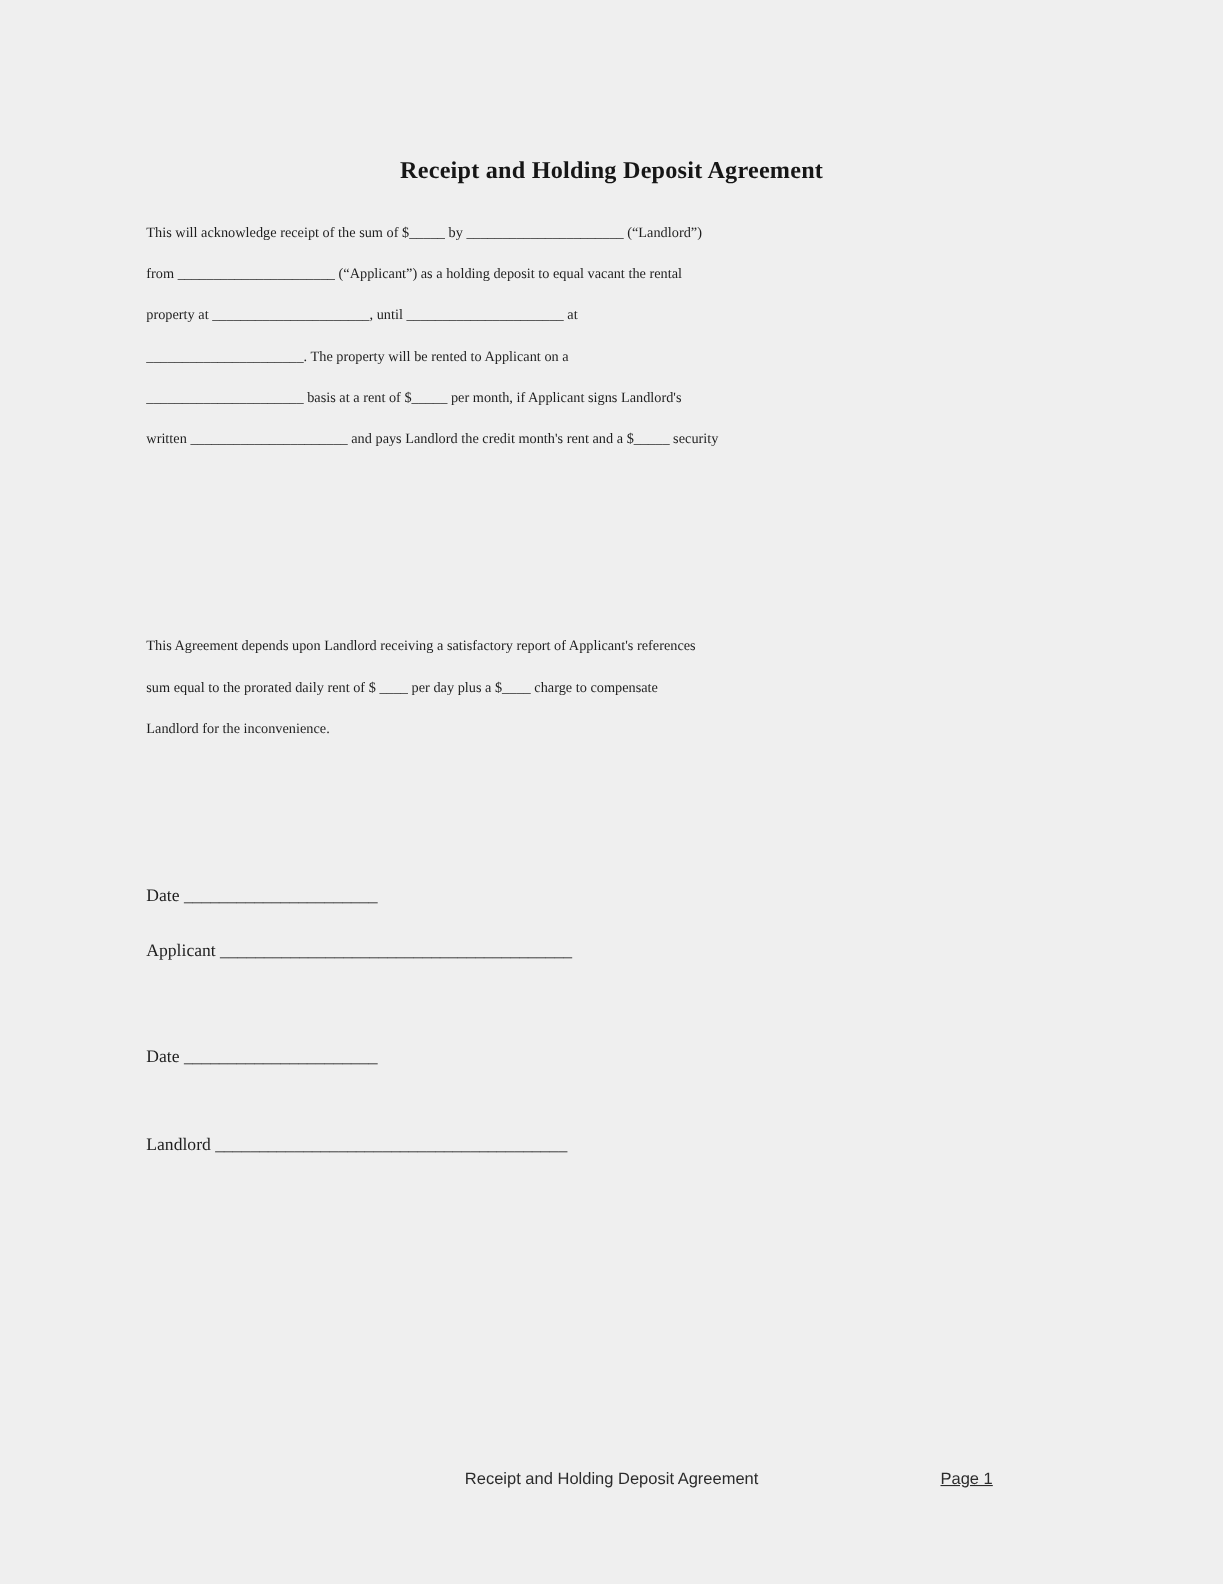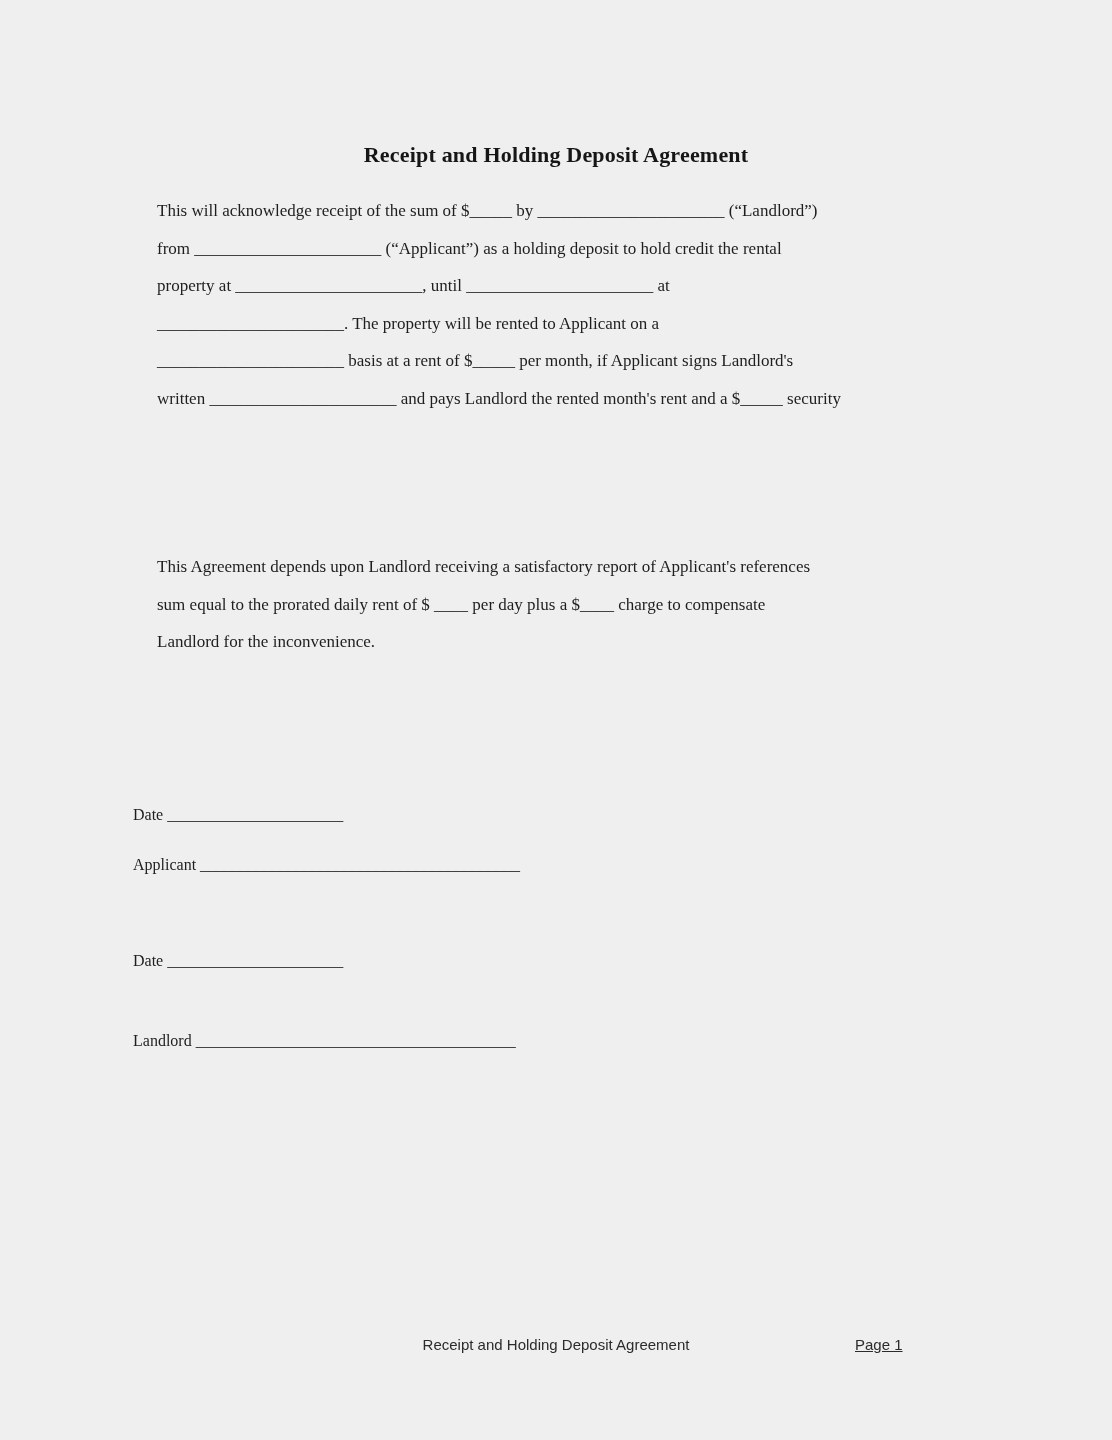--- a/index.html
+++ b/index.html
@@ -27,30 +27,29 @@
     text-align: center;
     font-size: 22px;
     font-weight: bold;
     letter-spacing: 0.2px;
     color: #161616;
   }
   .para {
     position: absolute;
     left: 133px;
     width: 860px;
-    font-size: 17px;
+    font-size: 13px;
     line-height: 37.5px;
     letter-spacing: 0px;
-    margin-left: 24px;
   }
   .para .line {
     white-space: nowrap;
   }
   .para-1 { top: 192px; }
-  .para-2 { top: 548px; }
+  .para-2 { top: 568px; }
   .sig-line {
     position: absolute;
     left: 133px;
     font-size: 16px;
     white-space: nowrap;
   }
   .sig-date-1     { top: 806px; }
   .sig-party-1    { top: 856px; }
   .sig-date-2     { top: 952px; }
   .sig-party-2    { top: 1032px; }
@@ -78,25 +77,25 @@
 </style>
 </head>
 <body>
 
 <div class="page">
 
   <div class="doc-title">Receipt and Holding Deposit Agreement</div>
 
   <div class="para para-1">
     <div class="line">This will acknowledge receipt of the sum of $_____ by ______________________ (“Landlord”)</div>
-    <div class="line">from ______________________ (“Applicant”) as a holding deposit to hold credit the rental</div>
+    <div class="line">from ______________________ (“Applicant”) as a holding deposit to equal vacant the rental</div>
     <div class="line">property at ______________________, until ______________________ at</div>
     <div class="line">______________________. The property will be rented to Applicant on a</div>
     <div class="line">______________________ basis at a rent of $_____ per month, if Applicant signs Landlord's</div>
-    <div class="line">written ______________________ and pays Landlord the rented month's rent and a $_____ security</div>
+    <div class="line">written ______________________ and pays Landlord the credit month's rent and a $_____ security</div>
   </div>
 
   <div class="para para-2">
     <div class="line">This Agreement depends upon Landlord receiving a satisfactory report of Applicant's references</div>
     <div class="line">sum equal to the prorated daily rent of $ ____ per day plus a $____ charge to compensate</div>
     <div class="line">Landlord for the inconvenience.</div>
   </div>
 
   <div class="sig-line sig-date-1">Date ______________________</div>
 

